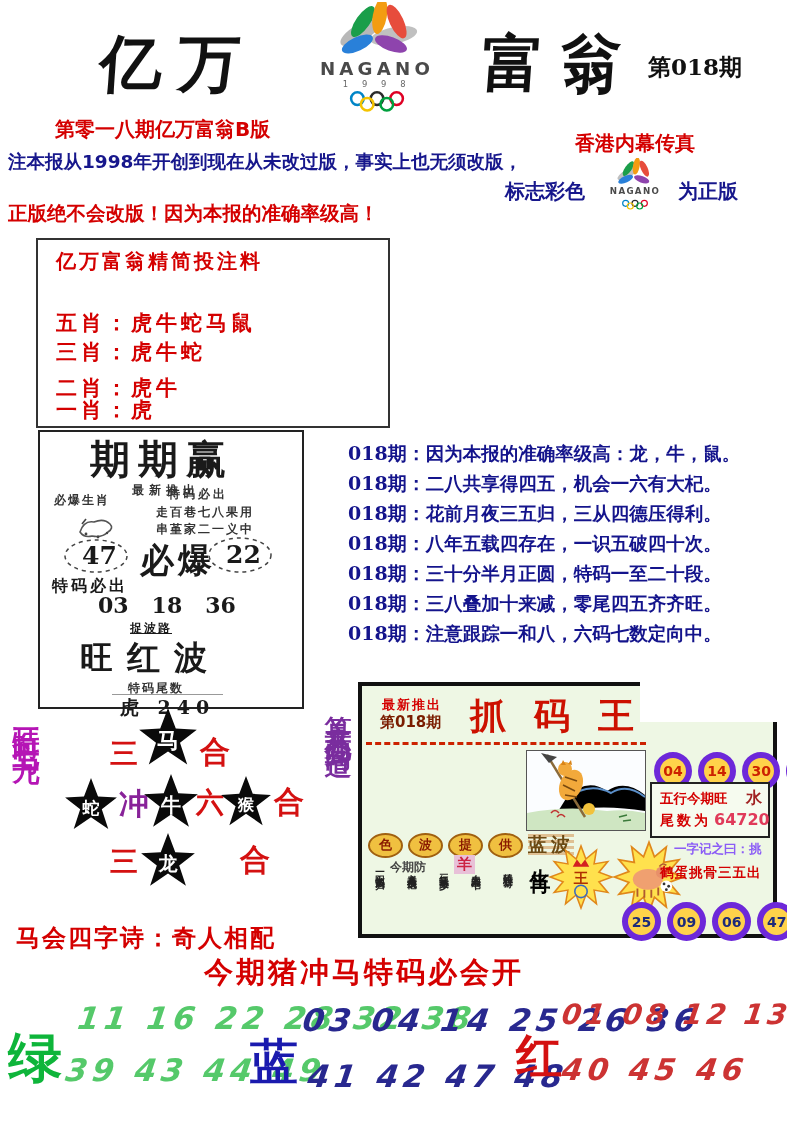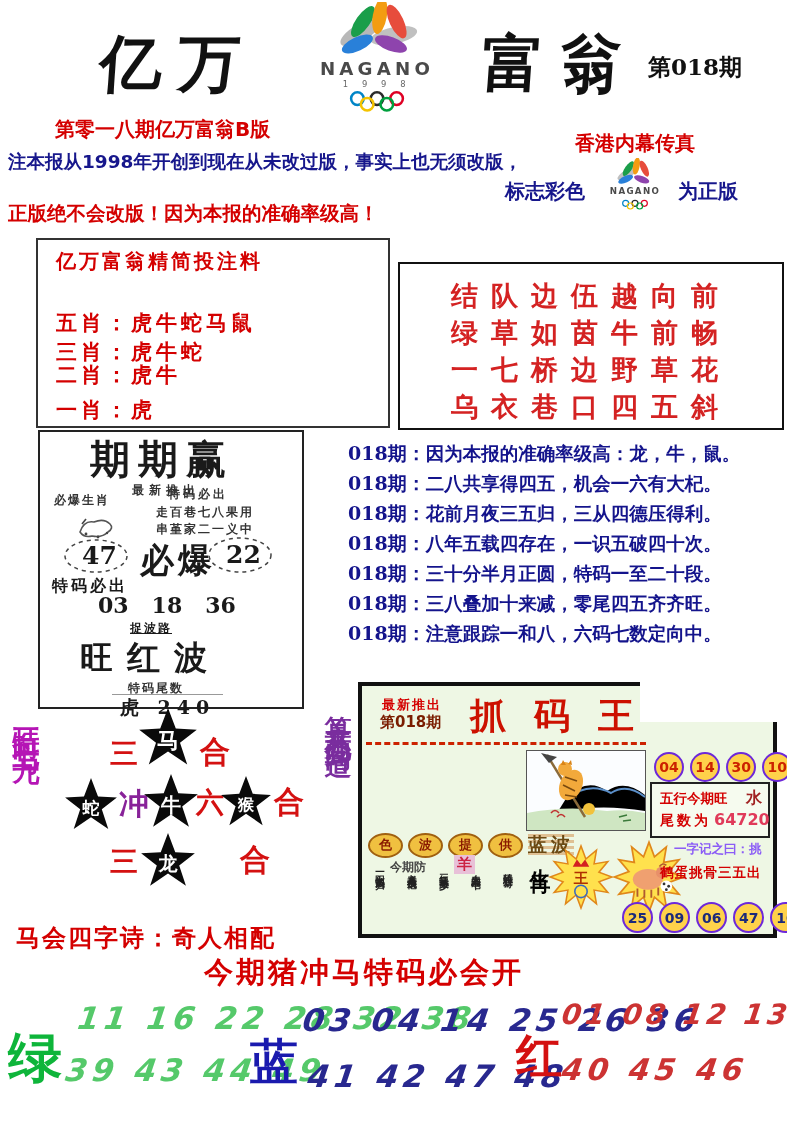--- a/index.html
+++ b/index.html
@@ -42,21 +42,21 @@
   .star .ch{position:absolute;left:50%;top:54%;transform:translate(-50%,-50%);
       color:#fff;font-weight:bold;}
   .star-side{position:absolute;font-weight:bold;color:#d41111;}
   
   .zmw{border:4px solid #111;background:#eef7e4;}
   .zmw-title{color:#cc1100;font-weight:bold;font-size:36px;letter-spacing:28px;
       font-family:"DejaVu Serif",serif;}
   .dashline{border-top:3px dashed #cc2200;height:0;}
   .minibox{border:2px solid #222;}
   .circle{display:inline-flex;align-items:center;justify-content:center;
-      width:26px;height:26px;border-radius:50%;background:#ffd24a;border:2px solid #6d28d9;
+      width:26px;height:26px;border-radius:50%;background:#ffd24a;border:6px solid #6d28d9;
       font-weight:bold;font-size:14px;margin-right:1px;}
   .circle.rednum{color:#cc2200;}
   .circle.navynum{color:#1c2a7a;}
   .badge{display:inline-flex;align-items:center;justify-content:center;
       width:31px;height:21px;border-radius:50%;background:#f0c040;border:2px solid #a06010;
       color:#8a1a00;font-weight:bold;font-size:13px;margin-right:5px;}
   .lanbo{font-weight:bold;font-size:19px;color:#6b4a14;letter-spacing:4px;
       background:repeating-linear-gradient(0deg,transparent 0 3px,#dfc093 3px 6px);}
   .colz{writing-mode:vertical-rl;text-orientation:upright;font-weight:bold;
       font-size:9.5px;color:#222;letter-spacing:1px;line-height:13px;}
@@ -118,30 +118,24 @@
       </g>
     </svg>
   </div>
   <div class="abs notice navy" style="left:678px;top:178px;font-size:20px;">为正版</div>
   <div class="abs notice red" style="left:8px;top:200px;font-size:19.5px;">正版绝不会改版！因为本报的准确率级高！</div>
 
   <div class="abs tipbox" style="left:36px;top:238px;width:350px;height:186px;">
     <div class="abs tip-title" style="left:18px;top:8px;">亿万富翁精简投注料</div>
     <div class="abs tip-line" style="left:18px;top:69px;">五肖：虎牛蛇马鼠</div>
     <div class="abs tip-line" style="left:18px;top:98px;">三肖：虎牛蛇</div>
-    <div class="abs tip-line" style="left:18px;top:121px;">二肖：虎牛</div>
+    <div class="abs tip-line" style="left:18px;top:134px;">二肖：虎牛</div>
     <div class="abs tip-line" style="left:18px;top:156px;">一肖：虎</div>
   </div>
 
-  <div class="abs poembox" style="left:398px;top:262px;width:382px;height:164px;">
-    <div class="abs poem-line" style="left:0;right:0;top:14px;">结队边伍越向前</div>
-    <div class="abs poem-line" style="left:0;right:0;top:51px;">绿草如茵牛前畅</div>
-    <div class="abs poem-line" style="left:0;right:0;top:88px;">一七桥边野草花</div>
-    <div class="abs poem-line" style="left:0;right:0;top:125px;">乌衣巷口四五斜</div>
-  </div>
 
   <div class="abs qqy" style="left:38px;top:430px;width:262px;height:275px;">
     <div class="abs qqy-title" style="left:50px;top:0px;">期期赢</div>
     <div class="abs sm" style="left:92px;top:50px;letter-spacing:5px;">最新推出</div>
     <div class="abs sm" style="left:14px;top:60px;">必爆生肖</div>
     <div class="abs" style="left:34px;top:78px;">
       <svg width="44" height="34" viewBox="0 0 44 34">
         <path d="M6 22 Q10 10 20 12 Q30 8 36 14 Q40 18 34 22 Q28 28 18 26 Q10 28 6 22Z" fill="none" stroke="#555" stroke-width="1.6"></path>
         <circle cx="12" cy="24" r="1.4" fill="#444"></circle>
           <circle cx="24" cy="27" r="1.4" fill="#444"></circle>

